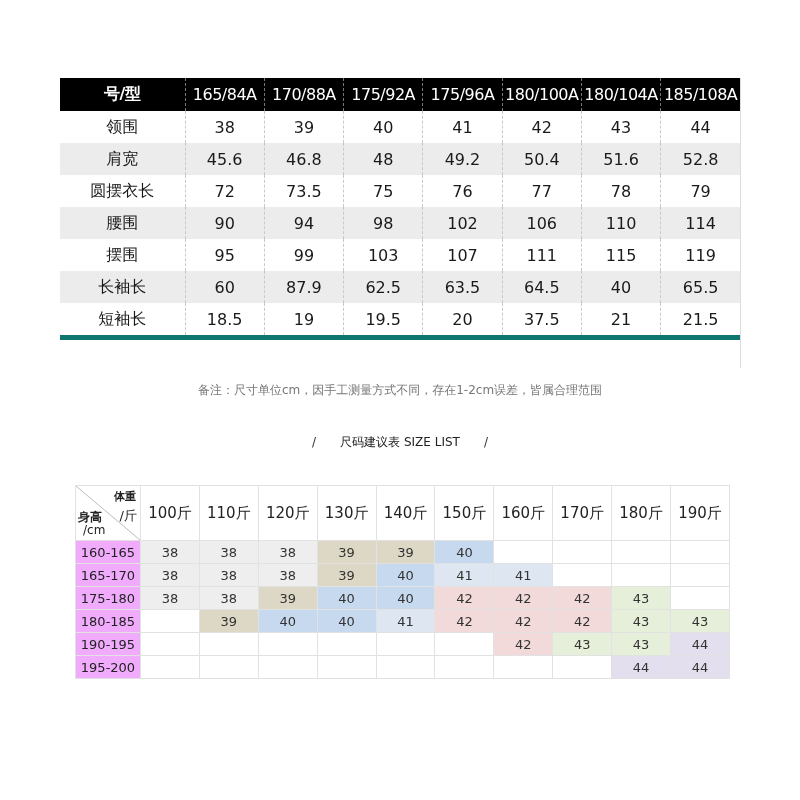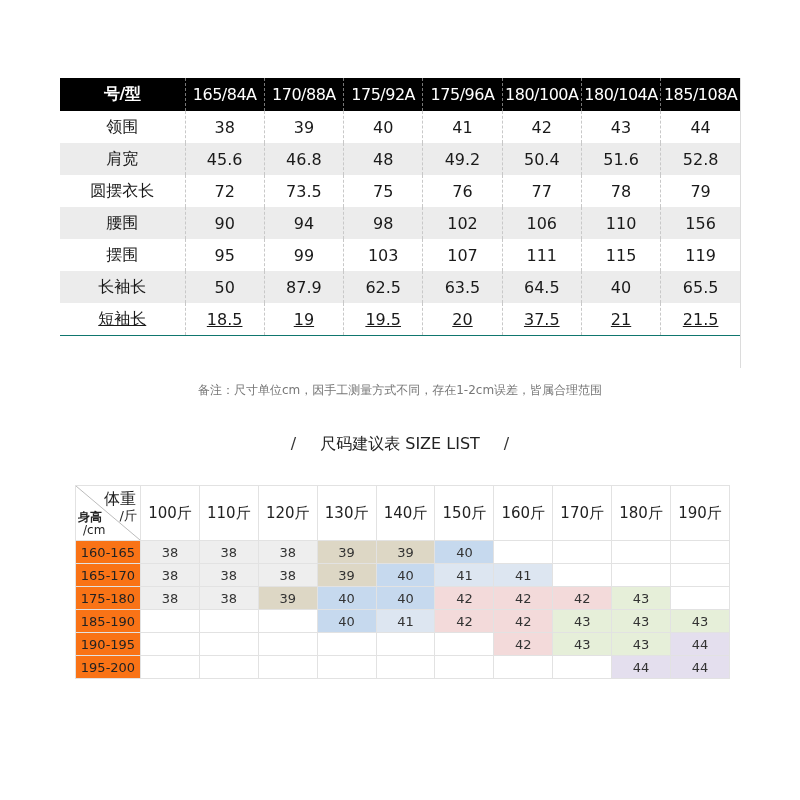--- a/index.html
+++ b/index.html
@@ -8,37 +8,37 @@
   
   .meas { position:absolute; left:60px; top:78px; width:680px; border-collapse:collapse; table-layout:fixed; }
   .meas col.c0 { width:125px; }
   .meas th, .meas td { text-align:center; padding:0; border-left:1px dashed #c8c8c8; }
   .meas th:first-child, .meas td:first-child { border-left:none; }
   .meas thead th { background:#000; color:#fff; height:33px; font-size:16px; font-weight:normal; letter-spacing:-0.5px; white-space:nowrap; border-left:1px dashed #777; }
   .meas thead th:first-child { border-left:none;font-weight:bold; }
   .meas tbody td { height:32px; font-size:16px; }
   .meas tbody tr:nth-child(odd) td { background:#ffffff; }
   .meas tbody tr:nth-child(even) td { background:#ececec; }
-  .meas tbody tr:last-child td { border-bottom:1px solid #0f766e;text-decoration:underline; }
+  .meas tbody tr:last-child td { border-bottom:5px solid #0f766e; }
   .meas-wrap-border { position:absolute; left:59px; top:78px; width:681px; height:290px; border-right:1px solid #dcdcdc; pointer-events:none; }
 
   .note { position:absolute; left:0; width:800px; top:382px; text-align:center; font-size:12px; color:#777; }
-  .size-title { position:absolute; left:0; width:800px; top:434px; text-align:center; font-size:16px; color:#222; }
+  .size-title { position:absolute; left:0; width:800px; top:434px; text-align:center; font-size:12px; color:#222; }
   .size-title .slash { display:inline-block; margin:0 24px; color:#333; }
 
   
   .rec { position:absolute; left:75px; top:485px; width:655px; border-collapse:collapse; table-layout:fixed; border:1px solid #dcdcdc; }
   .rec col.r0 { width:65px; }
   .rec th, .rec td { border:1px solid #e2e2e2; text-align:center; padding:0; }
   .rec thead th { height:54px; font-size:15px; font-weight:normal; color:#222; background:#fff; white-space:nowrap; }
   .rec tbody td { height:22px; font-size:13px; color:#333; }
-  .rec tbody td.rowhead { font-size:13px; color:#222; background:#f97316; }
+  .rec tbody td.rowhead { font-size:13px; color:#222; background:#f0abfc; }
   .corner { position:relative; height:54px; overflow:hidden; }
   .corner .diag { position:absolute; left:0; top:0; width:100%; height:100%; }
-  .corner .w { position:absolute; right:4px; top:3px; font-size:16px; font-weight:normal; }
+  .corner .w { position:absolute; right:4px; top:3px; font-size:11px; font-weight:bold; }
   .corner .wu { position:absolute; right:3px; top:21px; font-size:13px; }
   .corner .h { position:absolute; left:2px; top:23px; font-size:12px; font-weight:bold; }
   .corner .hu { position:absolute; left:7px; top:37px; font-size:12px; }
 </style>
 </head>
 <body>
 
 <table class="meas">
   <colgroup>
       <col class="c0">
@@ -94,35 +94,35 @@
         <td>79</td>
       </tr>
       <tr>
         <td>腰围</td>
         <td>90</td>
         <td>94</td>
         <td>98</td>
         <td>102</td>
         <td>106</td>
         <td>110</td>
-        <td>156</td>
+        <td>114</td>
       </tr>
       <tr>
         <td>摆围</td>
         <td>95</td>
         <td>99</td>
         <td>103</td>
         <td>107</td>
         <td>111</td>
         <td>115</td>
         <td>119</td>
       </tr>
       <tr>
         <td>长袖长</td>
-        <td>50</td>
+        <td>60</td>
         <td>87.9</td>
         <td>62.5</td>
         <td>63.5</td>
         <td>64.5</td>
         <td>40</td>
         <td>65.5</td>
       </tr>
       <tr>
         <td>短袖长</td>
         <td>18.5</td>
@@ -216,29 +216,29 @@
         <td style="background: rgb(221, 215, 197);">39</td>
         <td style="background: rgb(198, 217, 238);">40</td>
         <td style="background: rgb(198, 217, 238);">40</td>
         <td style="background: rgb(243, 218, 218);">42</td>
         <td style="background: rgb(243, 218, 218);">42</td>
         <td style="background: rgb(243, 218, 218);">42</td>
         <td style="background: rgb(230, 239, 217);">43</td>
         <td style="background: rgb(255, 255, 255);"></td>
       </tr>
       <tr>
-        <td class="rowhead">185-190</td>
-        <td style="background: rgb(255, 255, 255);"></td>
-        <td style="background: rgb(255, 255, 255);"></td>
-        <td style="background: rgb(255, 255, 255);"></td>
+        <td class="rowhead">180-185</td>
+        <td style="background: rgb(255, 255, 255);"></td>
+        <td style="background: rgb(221, 215, 197);">39</td>
+        <td style="background: rgb(198, 217, 238);">40</td>
         <td style="background: rgb(198, 217, 238);">40</td>
         <td style="background: rgb(221, 230, 241);">41</td>
         <td style="background: rgb(243, 218, 218);">42</td>
         <td style="background: rgb(243, 218, 218);">42</td>
-        <td style="background: rgb(230, 239, 217);">43</td>
+        <td style="background: rgb(243, 218, 218);">42</td>
         <td style="background: rgb(230, 239, 217);">43</td>
         <td style="background: rgb(230, 239, 217);">43</td>
       </tr>
       <tr>
         <td class="rowhead">190-195</td>
         <td style="background: rgb(255, 255, 255);"></td>
         <td style="background: rgb(255, 255, 255);"></td>
         <td style="background: rgb(255, 255, 255);"></td>
         <td style="background: rgb(255, 255, 255);"></td>
         <td style="background: rgb(255, 255, 255);"></td>

